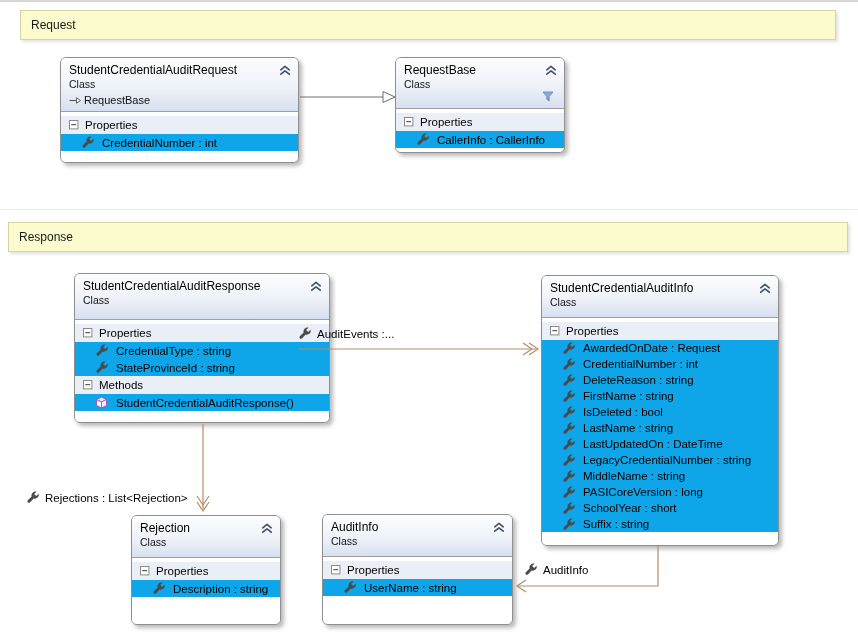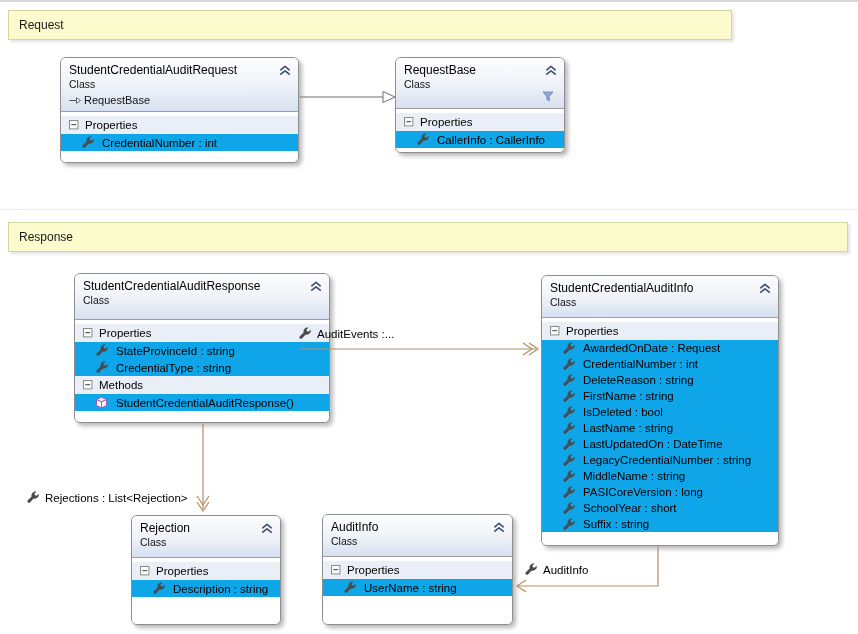--- a/index.html
+++ b/index.html
@@ -92,21 +92,21 @@
     <g id="ic-basearrow">
       <line x1="0.5" y1="4.5" x2="7.5" y2="4.5" stroke="#4f4f4f" stroke-width="1.1"></line>
       <polygon points="7.5,1.8 11.5,4.5 7.5,7.2" fill="#ffffff" stroke="#4f4f4f" stroke-width="0.9"></polygon>
     </g>
   </defs>
 </svg>
 
 <div class="top-edge"></div>
 <div class="page-line"></div>
 
-<div class="comment" style="left:8px;top:10px;width:724px;">Request</div>
+<div class="comment" style="left:20px;top:10px;width:816px;">Request</div>
 <div class="comment" style="left:8px;top:222px;width:840px;">Response</div>
 
 <div class="cbox" style="left:60px;top:57px;width:239px;height:106px;">
   <div class="cbox-header" style="height:54px;">
     <div class="cbox-title">StudentCredentialAuditRequest</div>
     <div class="cbox-kind">Class</div>
     <div class="base-row">
       <svg class="rowicon" style="width:12px;height:9px;flex-basis:12px" viewBox="0 0 12 9">
           <use href="#ic-basearrow"></use>
         </svg>
@@ -171,27 +171,27 @@
   <div class="section-band">
     <svg style="width:10px;height:10px" viewBox="0 0 10 10">
         <use href="#ic-expander"></use>
       </svg>
     <span>Properties</span>
   </div>
   <div class="mrow">
     <svg class="rowicon" viewBox="0 0 12 12">
         <use href="#ic-wrench"></use>
       </svg>
+    <span>CredentialType : string</span>
+  </div>
+  <div class="mrow">
+    <svg class="rowicon" viewBox="0 0 12 12">
+        <use href="#ic-wrench"></use>
+      </svg>
     <span>StateProvinceId : string</span>
-  </div>
-  <div class="mrow">
-    <svg class="rowicon" viewBox="0 0 12 12">
-        <use href="#ic-wrench"></use>
-      </svg>
-    <span>CredentialType : string</span>
   </div>
   <div class="section-band">
     <svg style="width:10px;height:10px" viewBox="0 0 10 10">
         <use href="#ic-expander"></use>
       </svg>
     <span>Methods</span>
   </div>
   <div class="mrow">
     <svg class="rowicon" viewBox="0 0 12 12">
         <use href="#ic-cube"></use>

